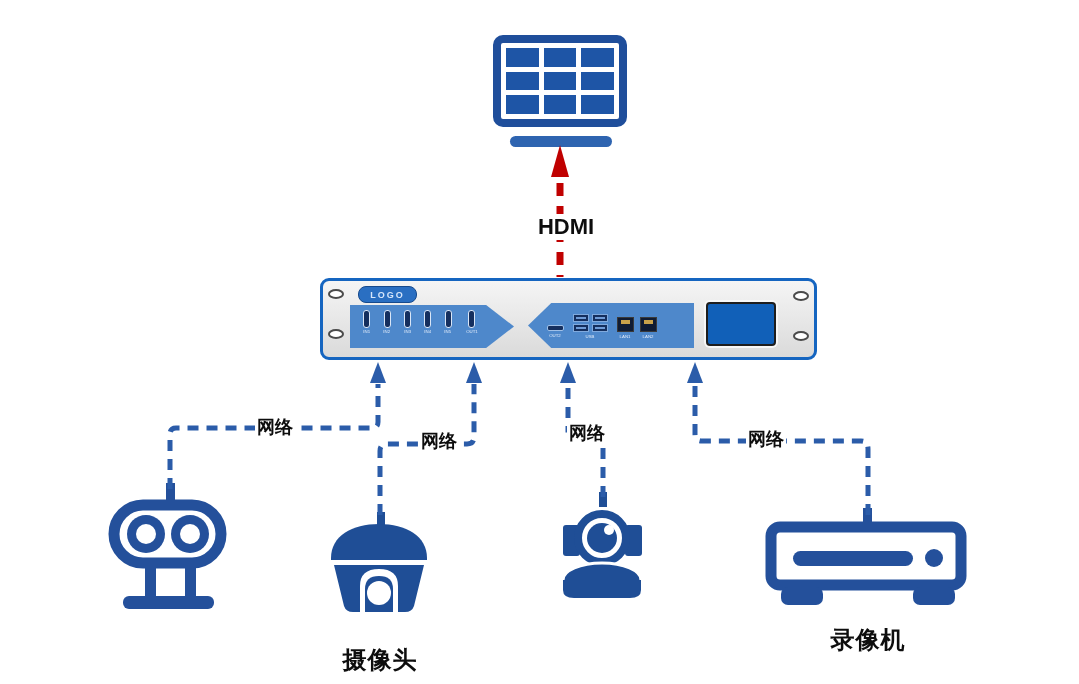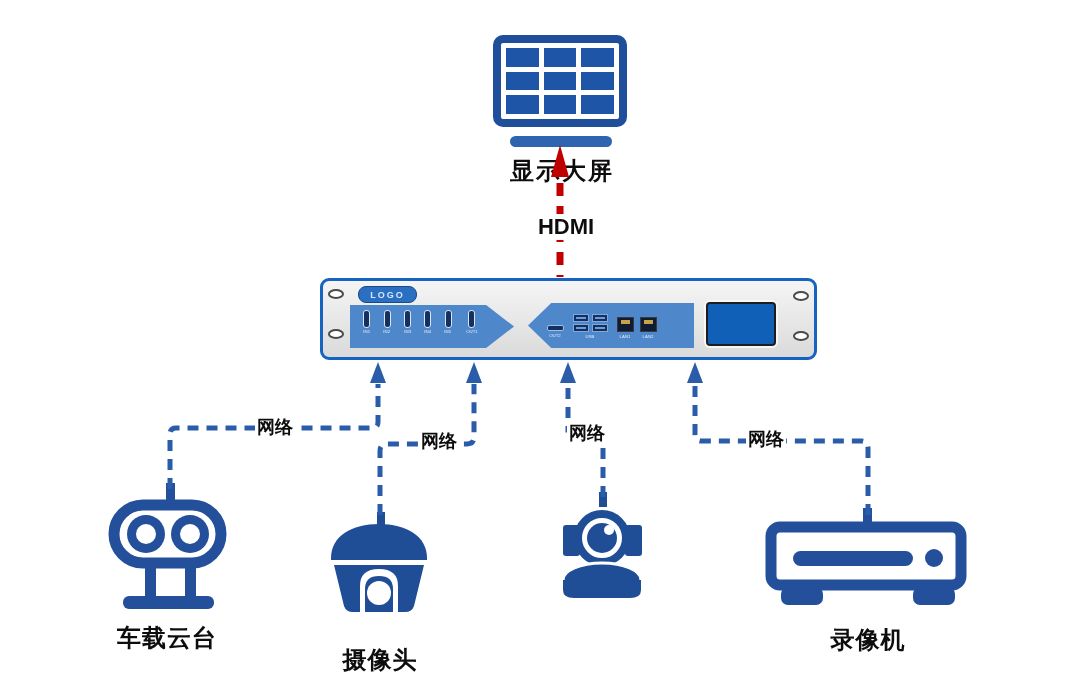--- a/index.html
+++ b/index.html
@@ -51,21 +51,20 @@
       <div class="monitor-cell"></div>
       <div class="monitor-cell"></div>
       <div class="monitor-cell"></div>
       <div class="monitor-cell"></div>
       <div class="monitor-cell"></div>
       <div class="monitor-cell"></div>
     </div>
   </div>
   <div class="monitor-base"></div>
 
-  <div class="title-label" style="left:562px;top:155px;">显示大屏</div>
 
   <div class="rack">
     <div class="screw" style="left:5px;top:8px;"></div>
     <div class="screw" style="left:5px;top:48px;"></div>
     <div class="screw" style="left:470px;top:10px;"></div>
     <div class="screw" style="left:470px;top:50px;"></div>
 
     <div class="logo-badge">LOGO</div>
 
     <div class="panel panel-left">
@@ -183,17 +182,16 @@
     </g>
   </svg>
 
   <div class="hdmi-label" style="left:566px;top:227px;">HDMI</div>
 
   <div class="net-label" style="left:275px;top:427px;">网络</div>
   <div class="net-label" style="left:439px;top:441px;">网络</div>
   <div class="net-label" style="left:587px;top:433px;">网络</div>
   <div class="net-label" style="left:766px;top:439px;">网络</div>
 
-  <div class="big-label" style="left:167px;top:622px;">车载云台</div>
   <div class="big-label" style="left:380px;top:644px;">摄像头</div>
   <div class="big-label" style="left:868px;top:592px;margin-top:32px;">录像机</div>
 
 </div>
 
 </body></html>

